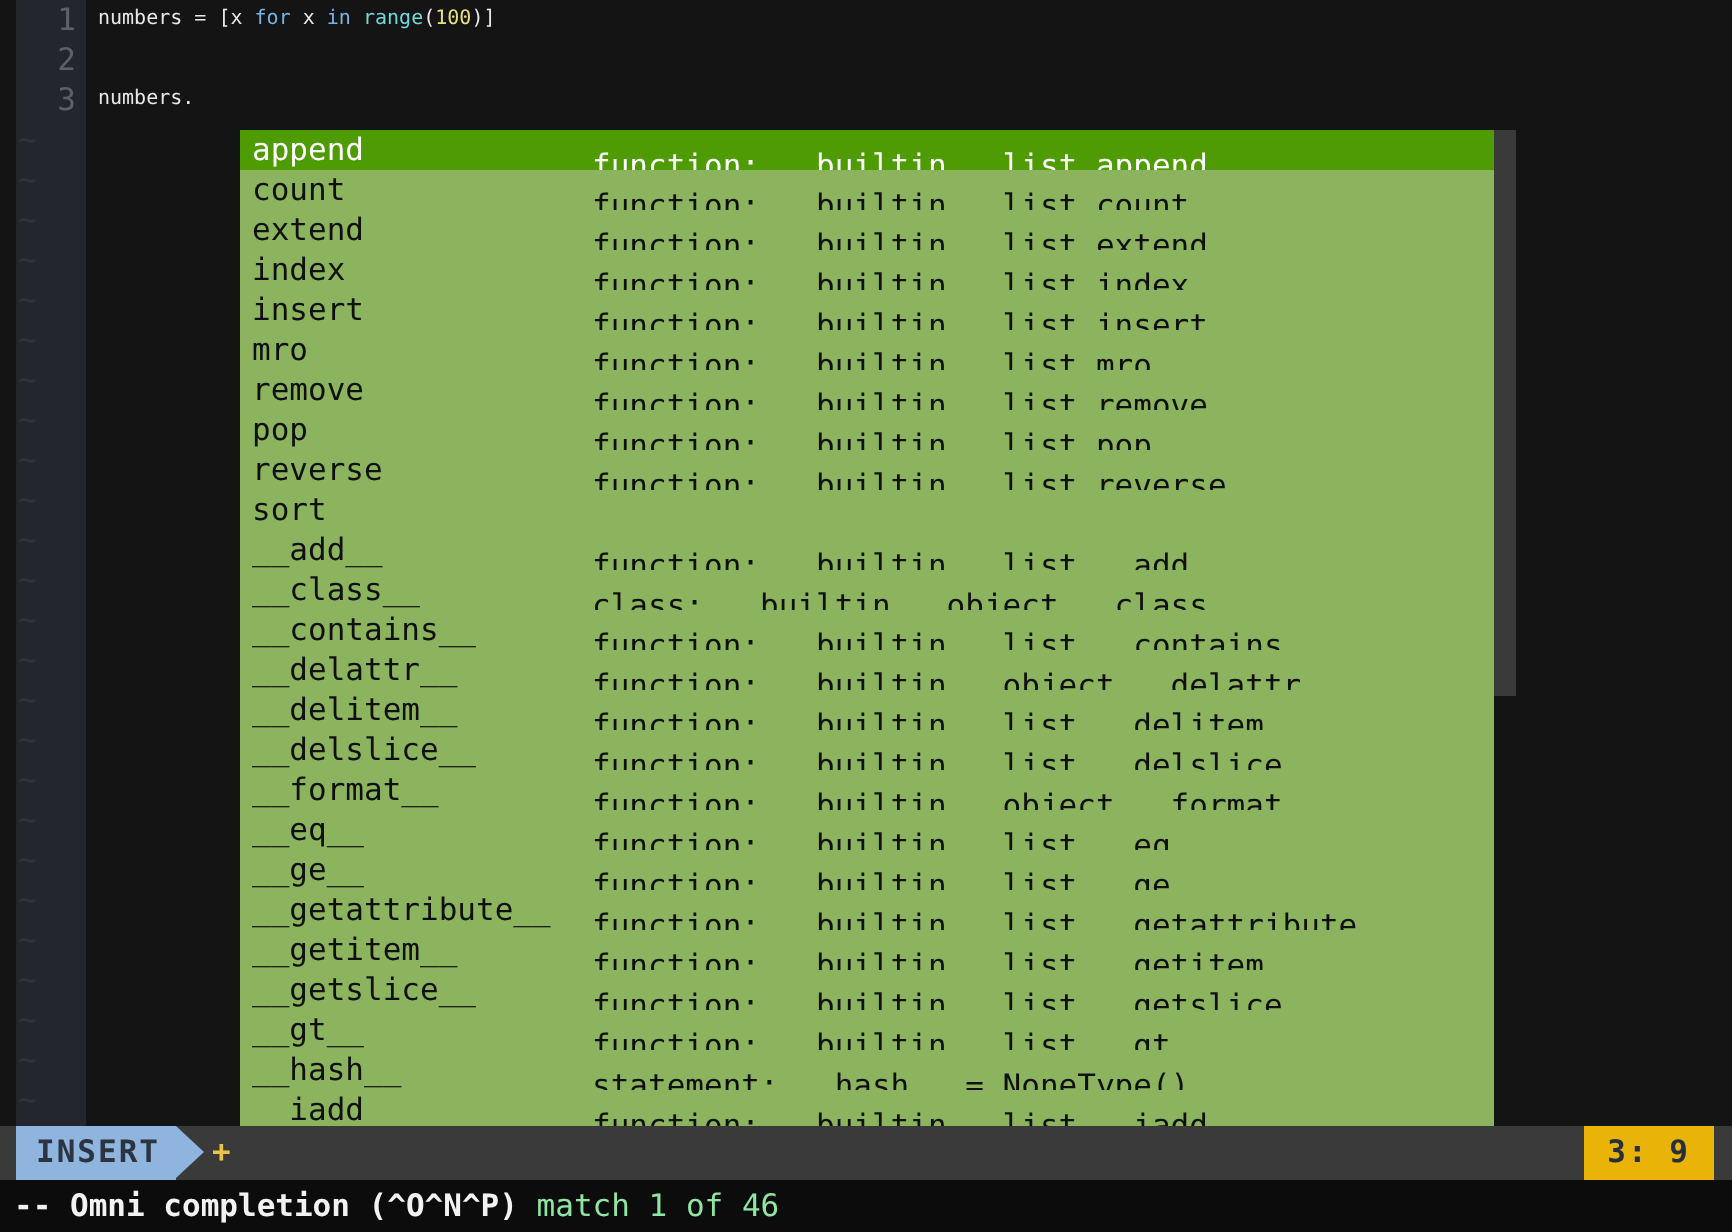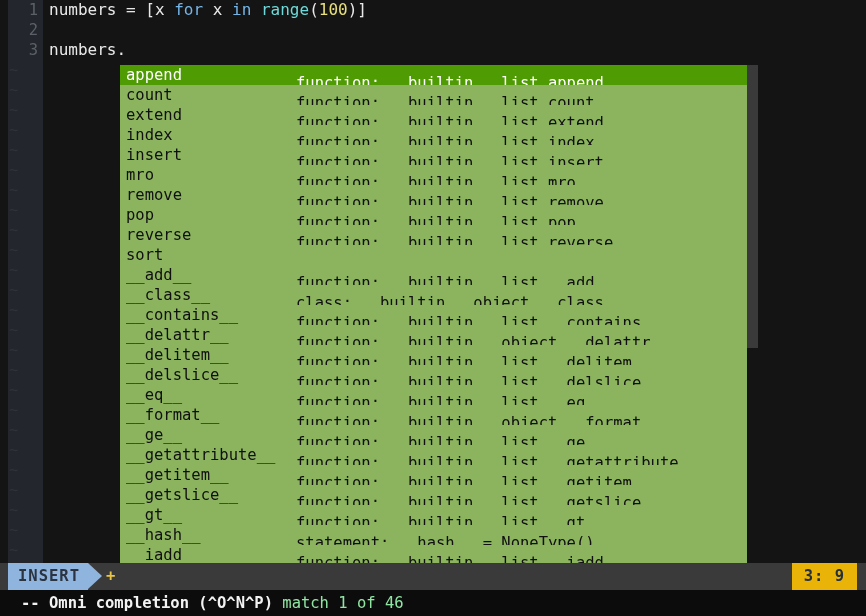--- a/index.html
+++ b/index.html
@@ -64,21 +64,21 @@
     color: #5c6168;
     font-size: 15.5px;
     line-height: 20px;
   }
 
   .ltext {
     position: absolute;
     left: 49px;
     top: 0;
     color: #e8e8e8;
-    font-size: 16px;
+    font-size: 10px;
     line-height: 20px;
     white-space: pre;
   }
 
   .tilde {
     position: absolute;
     left: 9px;
     color: #2f3338;
     font-size: 15.5px;
     line-height: 20px;
@@ -227,21 +227,20 @@
     background: #0c0c0c;
     line-height: 26px;
     font-size: 15.5px;
     white-space: pre;
     z-index: 40;
   }
   .msg-main {
     color: #f2f2f2;
     font-weight: bold;
     padding-left: 7px;
-    margin-left: 14px;
   }
   .msg-match {
     color: #8fe6a3;
   }
 </style>
 </head>
 <body>
 
 <div id="app">
 
@@ -289,22 +288,22 @@
       <div class="pmenu-row"><span class="pm-word">remove</span><span class="pm-kind">function: __builtin__.list.remove</span></div>
       <div class="pmenu-row"><span class="pm-word">pop</span><span class="pm-kind">function: __builtin__.list.pop</span></div>
       <div class="pmenu-row"><span class="pm-word">reverse</span><span class="pm-kind">function: __builtin__.list.reverse</span></div>
       <div class="pmenu-row"><span class="pm-word">sort</span></div>
       <div class="pmenu-row"><span class="pm-word">__add__</span><span class="pm-kind">function: __builtin__.list.__add__</span></div>
       <div class="pmenu-row"><span class="pm-word">__class__</span><span class="pm-kind">class: __builtin__.object.__class__</span></div>
       <div class="pmenu-row"><span class="pm-word">__contains__</span><span class="pm-kind">function: __builtin__.list.__contains__</span></div>
       <div class="pmenu-row"><span class="pm-word">__delattr__</span><span class="pm-kind">function: __builtin__.object.__delattr__</span></div>
       <div class="pmenu-row"><span class="pm-word">__delitem__</span><span class="pm-kind">function: __builtin__.list.__delitem__</span></div>
       <div class="pmenu-row"><span class="pm-word">__delslice__</span><span class="pm-kind">function: __builtin__.list.__delslice__</span></div>
+      <div class="pmenu-row"><span class="pm-word">__format__</span><span class="pm-kind">function: __builtin__.object.__format__</span></div>
       <div class="pmenu-row"><span class="pm-word">__eq__</span><span class="pm-kind">function: __builtin__.list.__eq__</span></div>
-      <div class="pmenu-row"><span class="pm-word">__format__</span><span class="pm-kind">function: __builtin__.object.__format__</span></div>
       <div class="pmenu-row"><span class="pm-word">__ge__</span><span class="pm-kind">function: __builtin__.list.__ge__</span></div>
       <div class="pmenu-row"><span class="pm-word">__getattribute__</span><span class="pm-kind">function: __builtin__.list.__getattribute__</span></div>
       <div class="pmenu-row"><span class="pm-word">__getitem__</span><span class="pm-kind">function: __builtin__.list.__getitem__</span></div>
       <div class="pmenu-row"><span class="pm-word">__getslice__</span><span class="pm-kind">function: __builtin__.list.__getslice__</span></div>
       <div class="pmenu-row"><span class="pm-word">__gt__</span><span class="pm-kind">function: __builtin__.list.__gt__</span></div>
       <div class="pmenu-row"><span class="pm-word">__hash__</span><span class="pm-kind">statement: __hash__ = NoneType()</span></div>
       <div class="pmenu-row"><span class="pm-word">__iadd__</span><span class="pm-kind">function: __builtin__.list.__iadd__</span></div>
       <div class="pmenu-row"><span class="pm-word">__imul__</span><span class="pm-kind">function: __builtin__.list.__imul__</span></div>
     </div>
   <div class="popup-scrollbar-track"></div>

